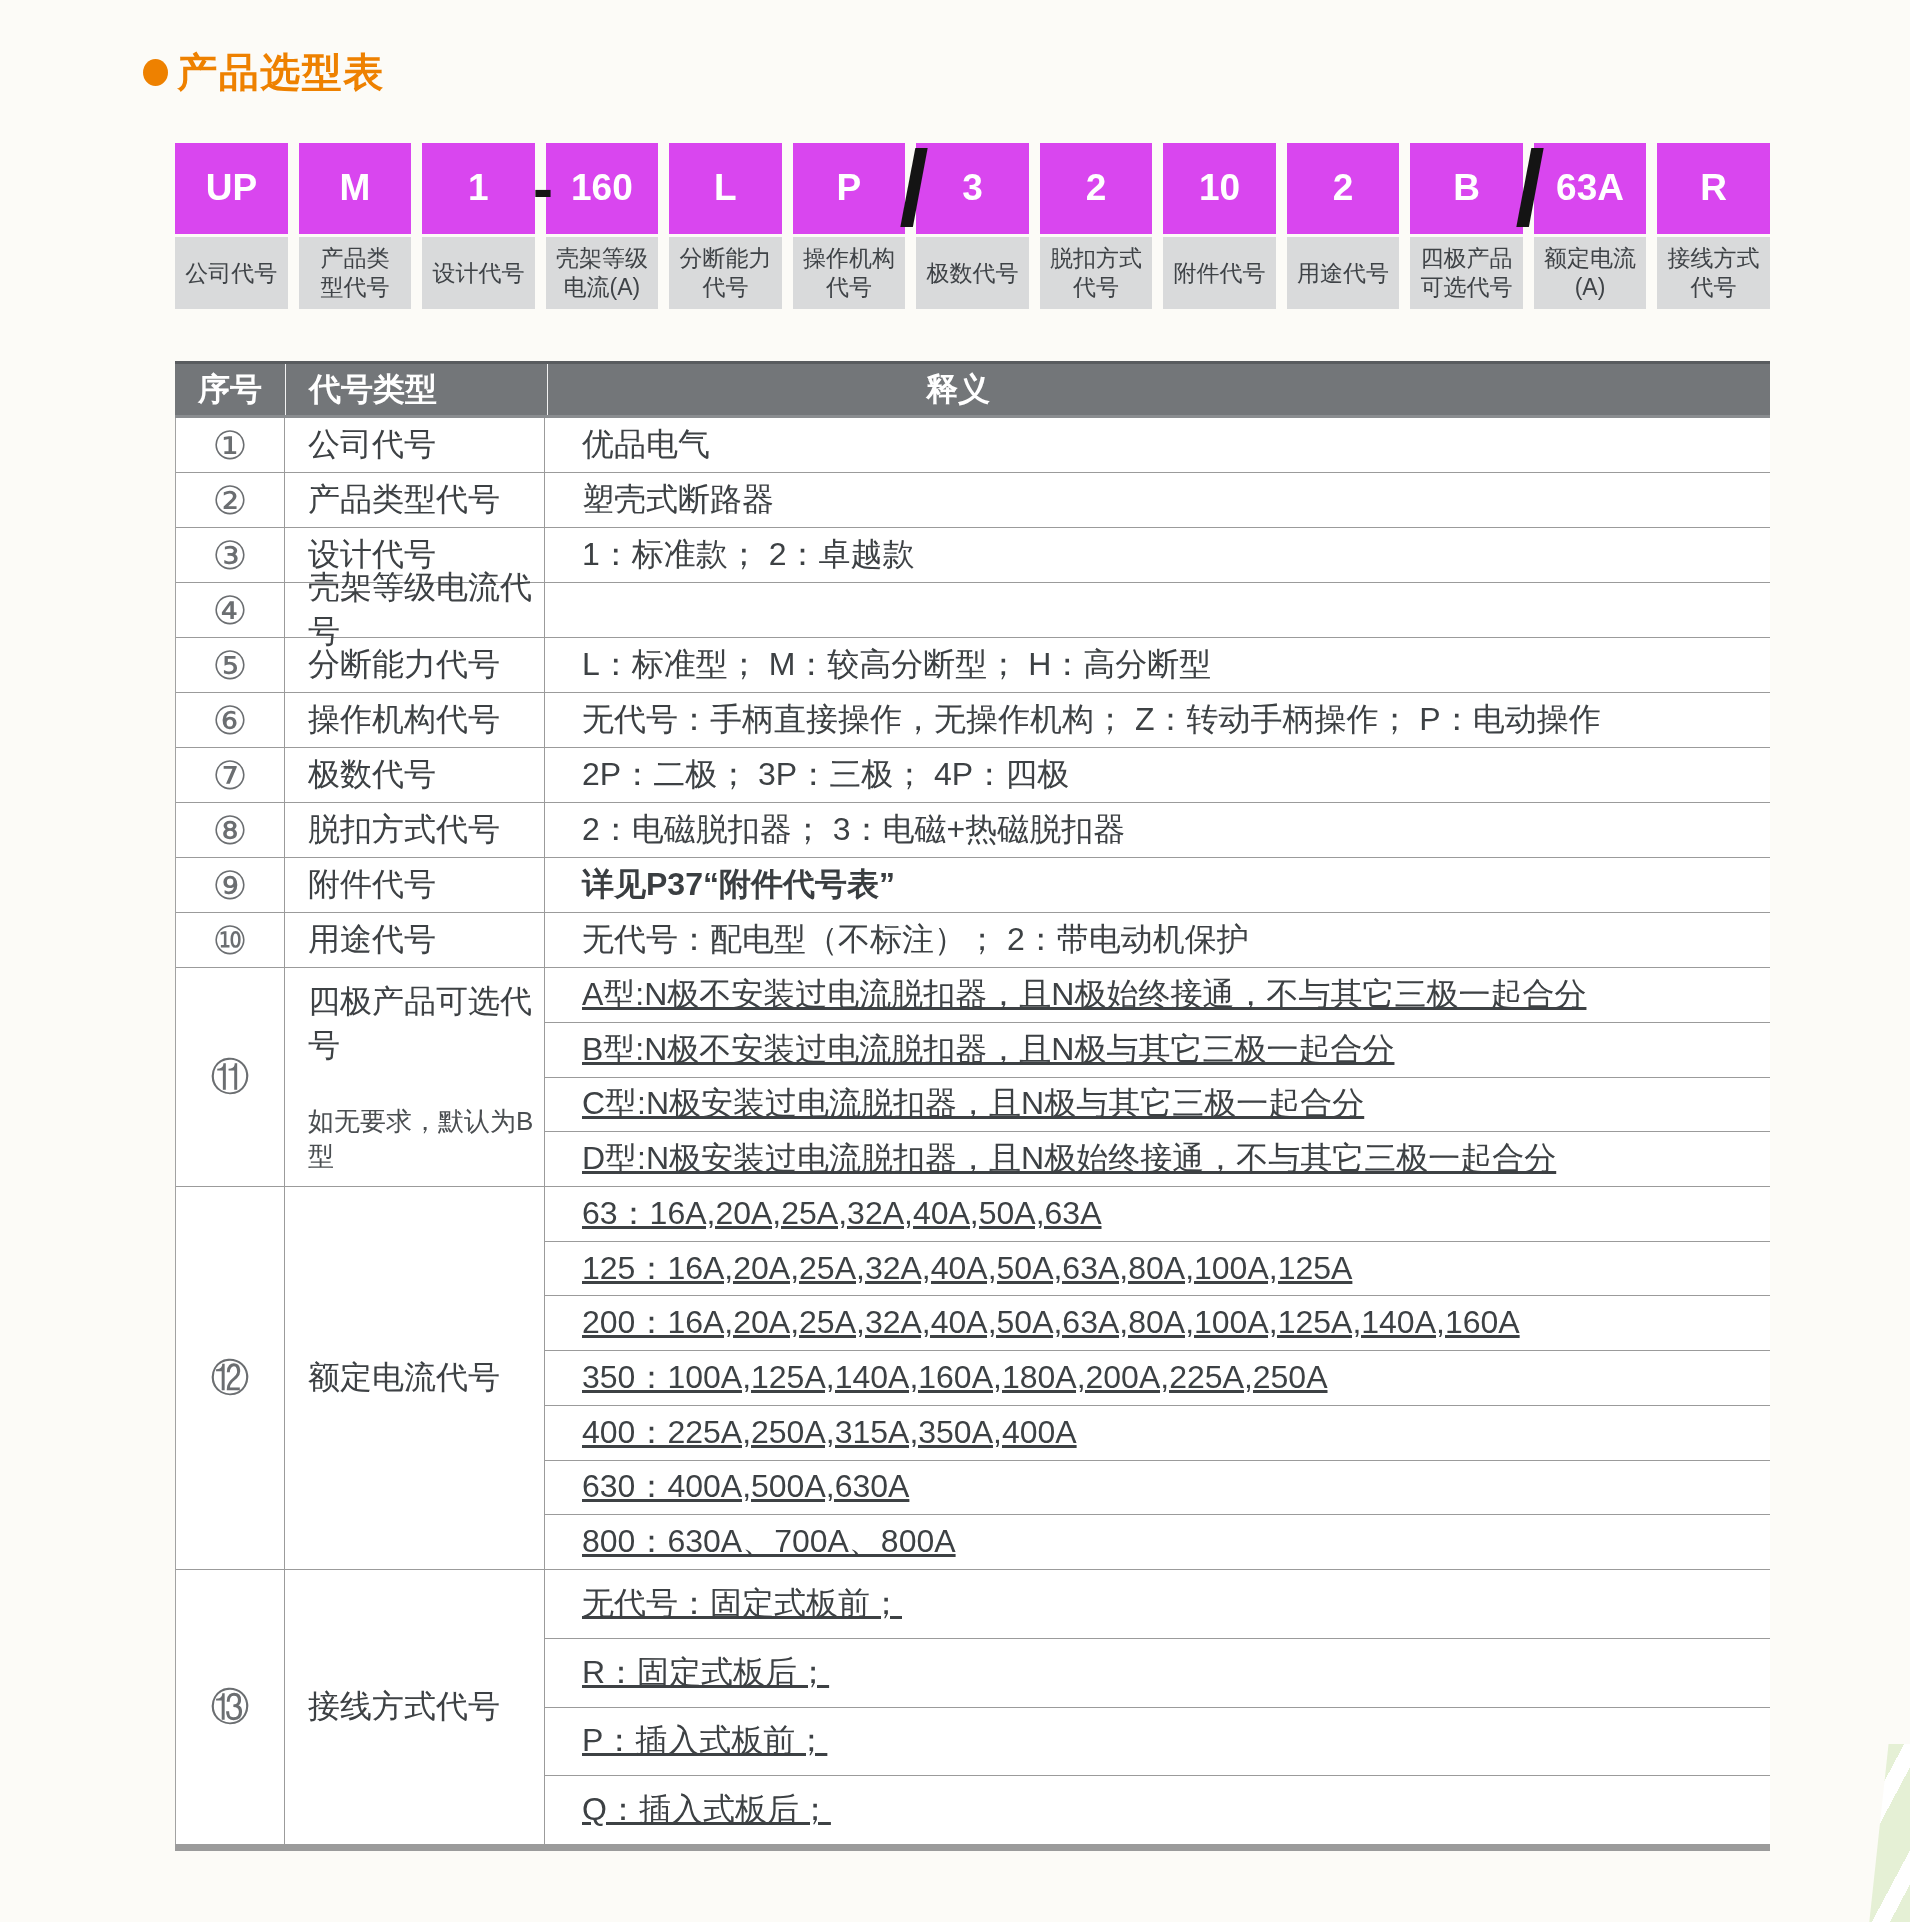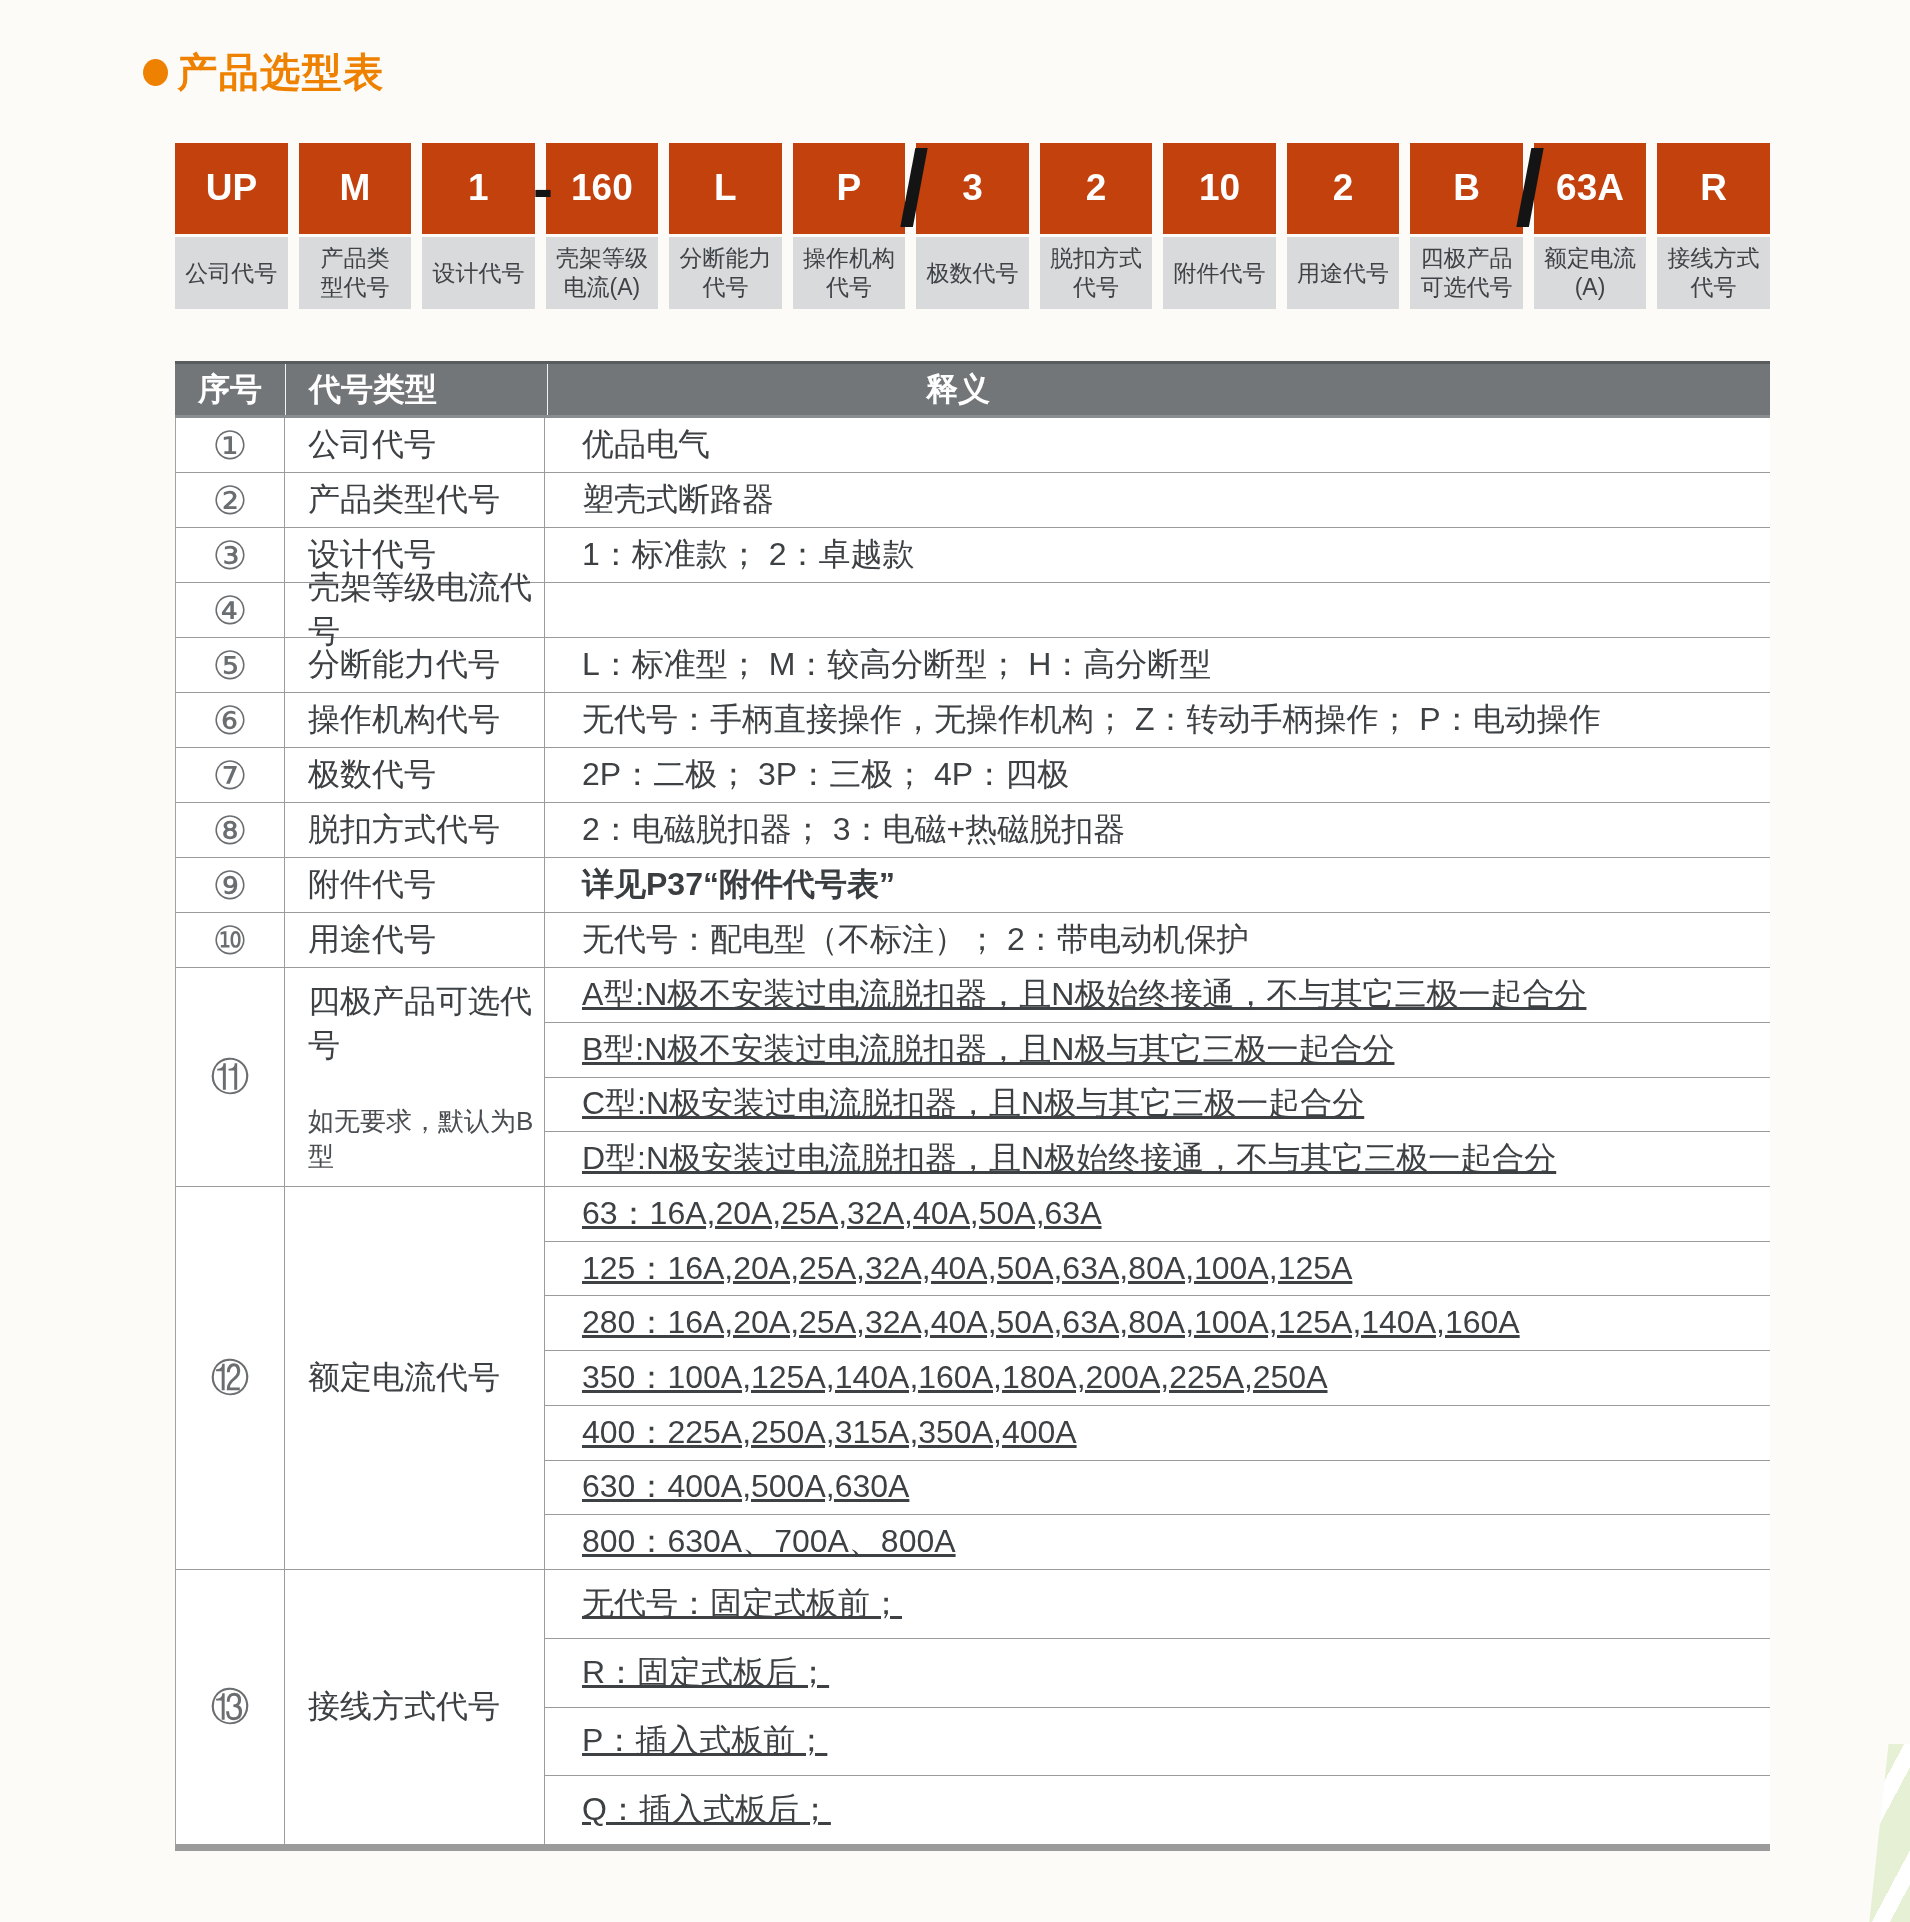--- a/index.html
+++ b/index.html
@@ -18,21 +18,21 @@
   .dot { width:25px; height:27px; border-radius:50%; background:#ee8100; margin-right:9.2px; }
   .page-title { font-size:40px; font-weight:bold; color:#ee8100; letter-spacing:1.5px; }
 
   
   .code-row {
     position:absolute; left:175px; top:143px; width:1595px; height:166px;
     display:flex; gap:10.8px;
   }
   .code-col { flex:1 1 0; display:flex; flex-direction:column; }
   .code-box {
-    height:91px; background:#c2410c; color:#ffffff;
+    height:91px; background:#d946ef; color:#ffffff;
     font-size:37px; font-weight:bold;
     display:flex; align-items:center; justify-content:center;
   }
   .code-label {
     height:72px; margin-top:3.9px; background:#d9dadb; color:#3f4347;
     font-size:23px; line-height:29px; text-align:center; white-space:pre-line;
     display:flex; align-items:center; justify-content:center;
   }
   .code-sep {
     position:absolute; top:0; width:40px; height:91px;
@@ -243,21 +243,21 @@
           <div class="sub">D型:N极安装过电流脱扣器，且N极始终接通，不与其它三极一起合分</div>
         </div>
       </div>
 
       <div class="t-row h7x">
         <div class="c1">⑫</div>
         <div class="c2">额定电流代号</div>
         <div class="c3m">
           <div class="sub">63：16A,20A,25A,32A,40A,50A,63A</div>
           <div class="sub">125：16A,20A,25A,32A,40A,50A,63A,80A,100A,125A</div>
-          <div class="sub">280：16A,20A,25A,32A,40A,50A,63A,80A,100A,125A,140A,160A</div>
+          <div class="sub">200：16A,20A,25A,32A,40A,50A,63A,80A,100A,125A,140A,160A</div>
           <div class="sub">350：100A,125A,140A,160A,180A,200A,225A,250A</div>
           <div class="sub">400：225A,250A,315A,350A,400A</div>
           <div class="sub">630：400A,500A,630A</div>
           <div class="sub">800：630A、700A、800A</div>
         </div>
       </div>
 
       <div class="t-row h5x">
         <div class="c1">⑬</div>
         <div class="c2">接线方式代号</div>

